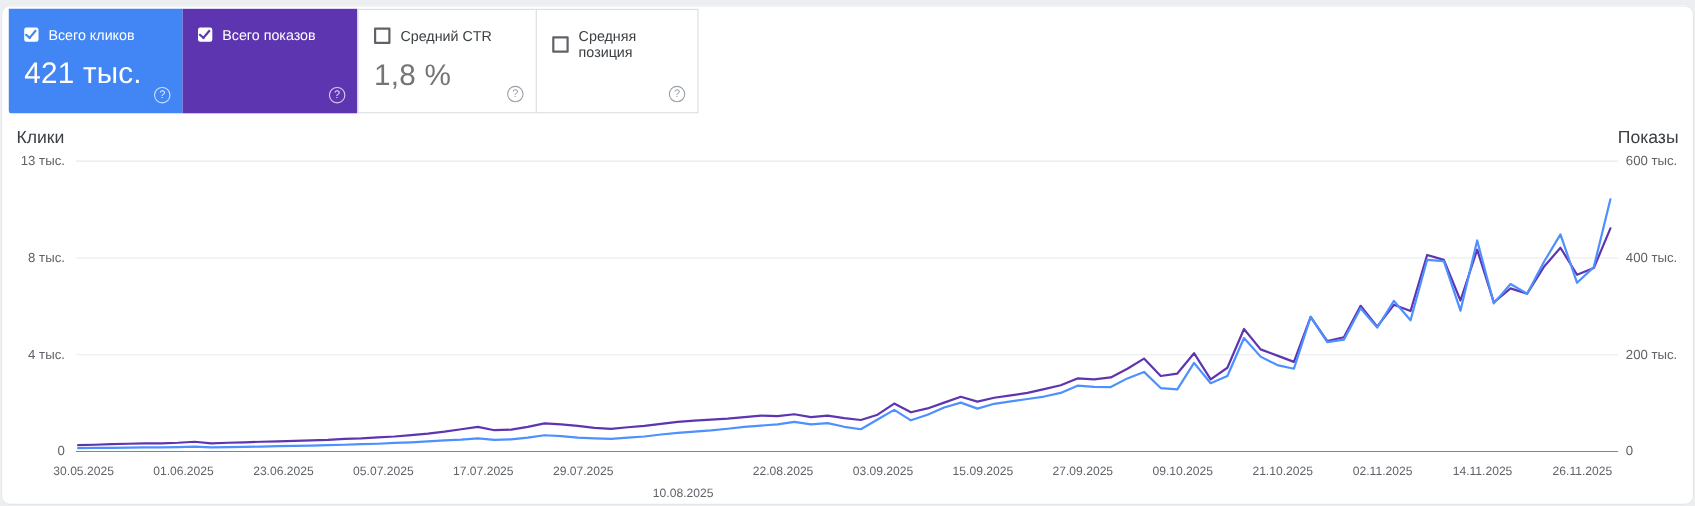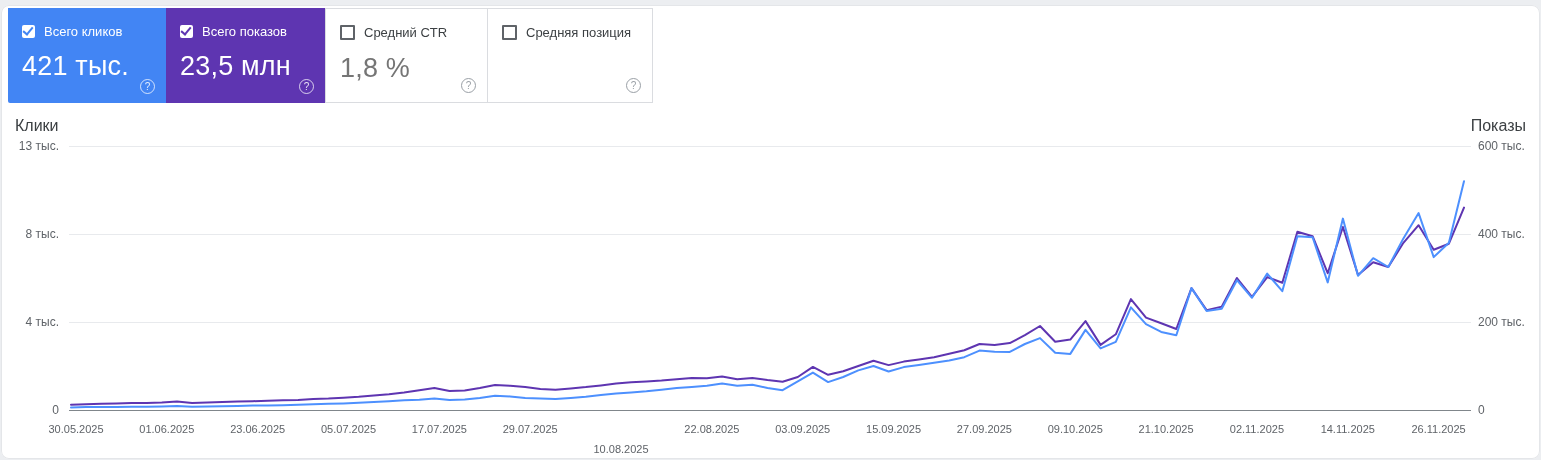--- a/index.html
+++ b/index.html
@@ -17,21 +17,21 @@
   }
   
   .cards-row{position:absolute;left:7px;top:3px;display:flex;}
   .metric-card{
     position:relative;height:95px;box-sizing:border-box;
     padding:16px 14px 0 14px;cursor:pointer;
   }
   .metric-card.c0{width:158px;background:#4285f4;border-radius:0 0 0 2px;}
   .metric-card.c1{width:159px;background:#5e35b1;}
   .metric-card.c2{width:162px;background:#ffffff;border:1px solid #dadce0;border-right:none;}
-  .metric-card.c3{width:166px;background:#ffffff;border:1px solid #dadce0;}
+  .metric-card.c3{width:148px;background:#ffffff;border:1px solid #dadce0;}
   .card-head{display:flex;align-items:center;gap:9px;}
   .card-label{font-size:13px;line-height:15px;}
   .metric-card.checked .card-label{color:#ffffff;}
   .metric-card.unchecked .card-label{color:#3c4043;}
   .card-value{font-size:27px;margin-top:12px;letter-spacing:.2px;}
   .metric-card.checked .card-value{color:#ffffff;}
   .metric-card.unchecked .card-value{color:#757575;margin-top:13px;}
   
   .cb{position:relative;width:13px;height:13px;border-radius:2px;flex:0 0 auto;}
   .cb.on{background:#ffffff;}
@@ -73,21 +73,20 @@
         <span class="card-label">Всего кликов</span>
       </div>
       <div class="card-value">421 тыс.</div>
       <span class="help">?</span>
     </div>
     <div class="metric-card c1 checked">
       <div class="card-head">
         <span class="cb on purple"></span>
         <span class="card-label">Всего показов</span>
       </div>
-      <div class="card-value">23,5 млн</div>
       <span class="help">?</span>
     </div>
     <div class="metric-card c2 unchecked">
       <div class="card-head">
         <span class="cb off"></span>
         <span class="card-label">Средний CTR</span>
       </div>
       <div class="card-value">1,8 %</div>
       <span class="help">?</span>
     </div>

